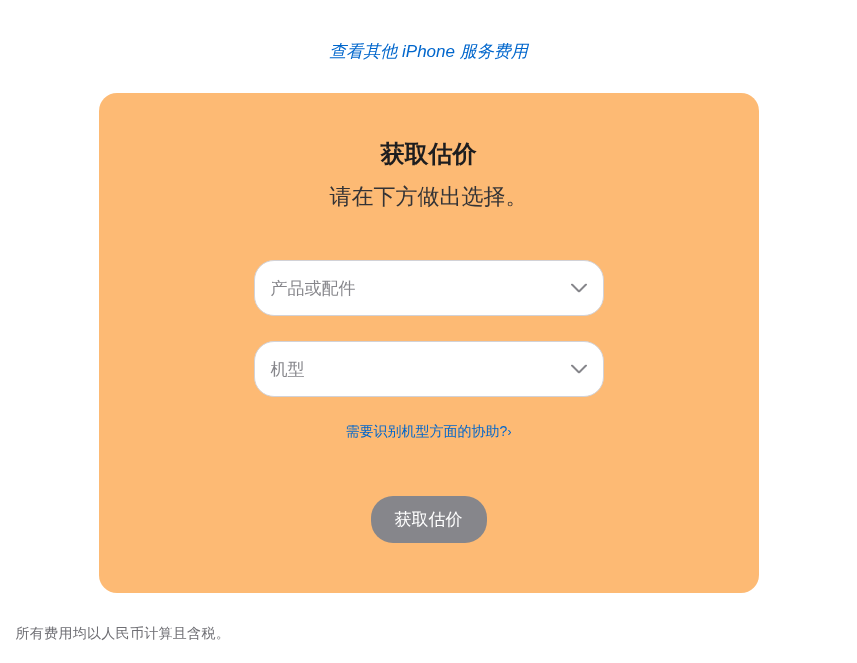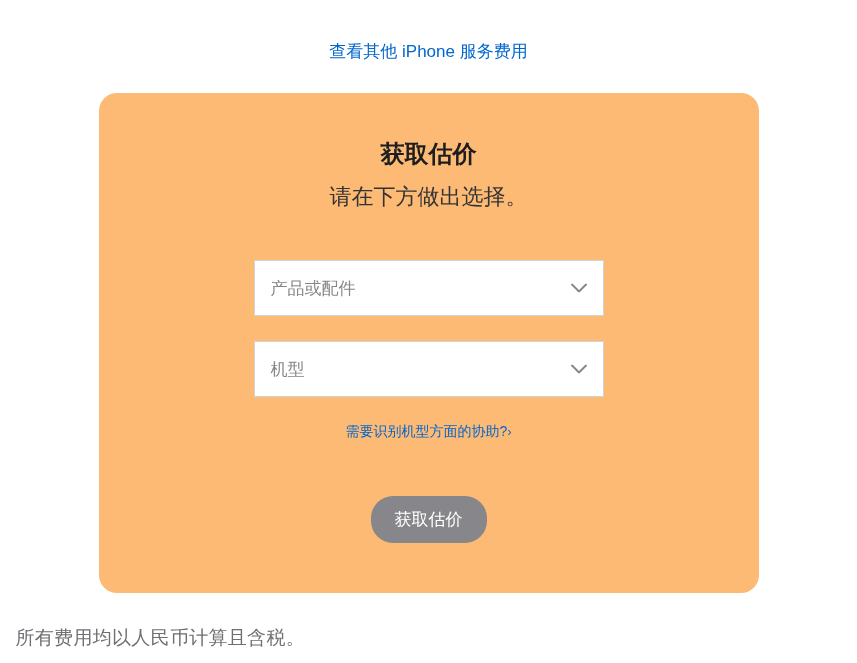--- a/index.html
+++ b/index.html
@@ -14,20 +14,21 @@
       height: 663px;
       overflow: hidden;
     }
     .container {
       width: 100%;
       padding: 0 10px;
     }
     .top-link {
       text-align: center;
       padding: 40px 0 30px 0;
+      font-style: italic;
     }
     .top-link a {
       color: #0066cc;
       text-decoration: none;
       font-size: 17px;
     }
     .card {
       background: #fdba74;
       border-radius: 18px;
       max-width: 660px;
@@ -45,21 +46,21 @@
       font-size: 22px;
       color: #333336;
       margin-bottom: 48px;
     }
     .select-wrap {
       max-width: 350px;
       margin: 0 auto 25px auto;
       position: relative;
       background: #fff;
       border: 1px solid #d2d2d7;
-      border-radius: 0;
+      border-radius: 20px;
       height: 56px;
       display: flex;
       align-items: center;
       padding: 0 40px 0 16px;
       cursor: pointer;
     }
     .select-text {
       color: #86868b;
       font-size: 17px;
       text-align: left;
@@ -100,21 +101,21 @@
       cursor: default;
       min-width: 96px;
     }
     .footer {
       max-width: 830px;
       margin: 28px auto 0;
       padding: 0 2px;
     }
     .footer p {
       color: #6e6e73;
-      font-size: 19px;
+      font-size: 14px;
       line-height: 1.8;
       margin-bottom: 14px;
       letter-spacing: 0.3px;
     }
     .highlight-line {
       position: relative;
     }
   </style>
 </head>
 <body>

